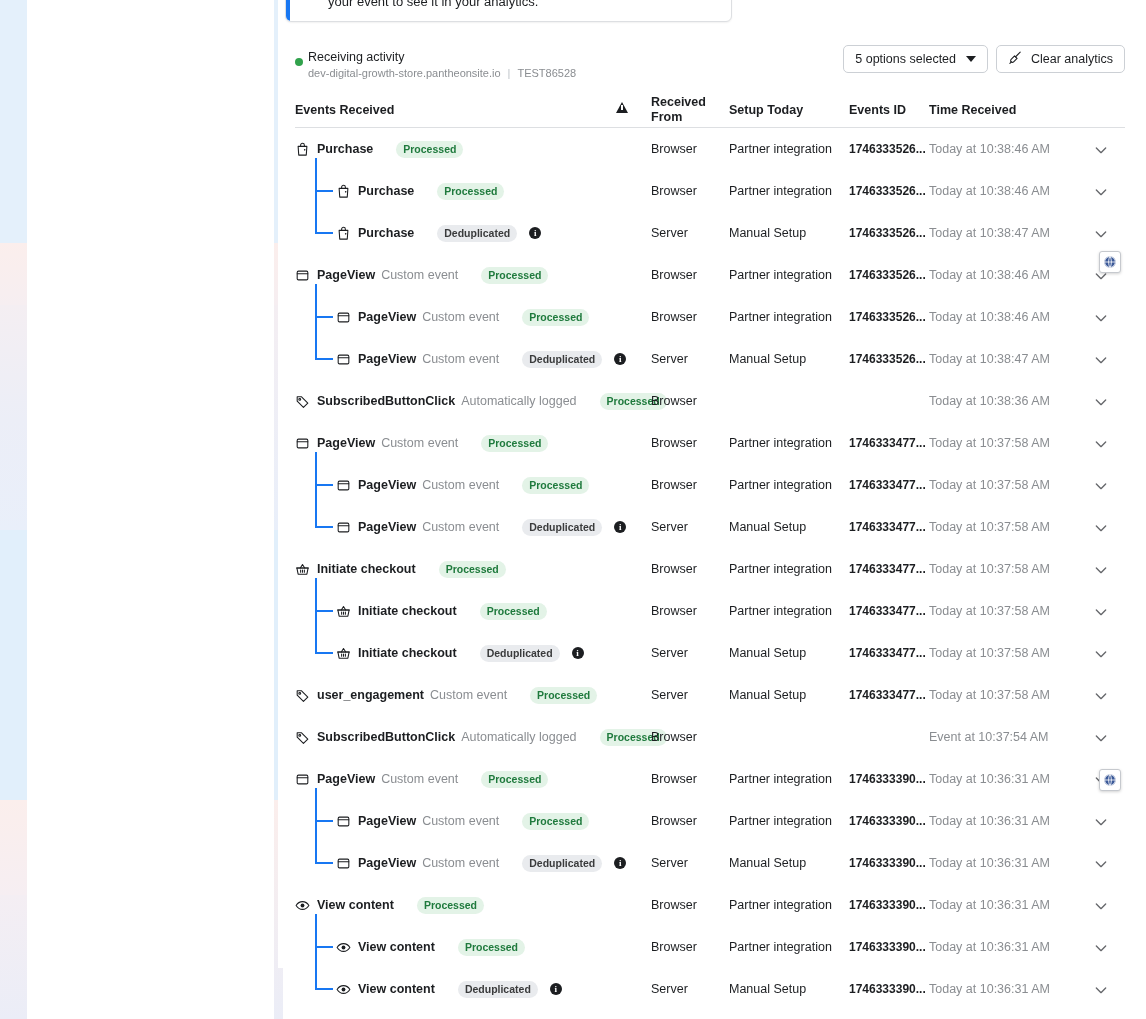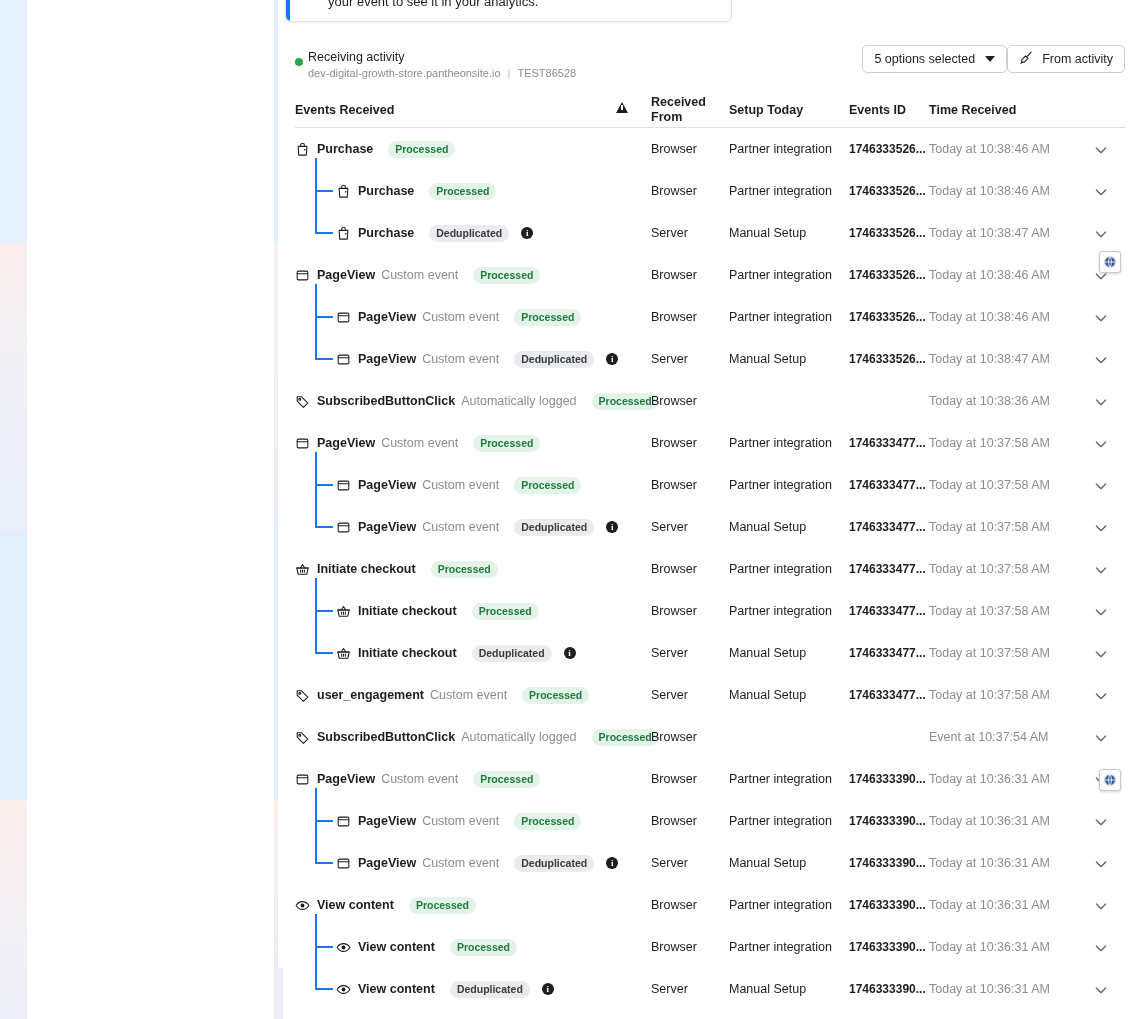--- a/index.html
+++ b/index.html
@@ -99,20 +99,21 @@
     color: #8a8d91;
     white-space: nowrap;
   }
   .activity-sub .divider-pipe { padding: 0 7px; color: #bec3c9; }
   .activity-sub .test-id { color: #8a8d91; }
 
   .head-actions {
     position: absolute;
     right: 0; top: 0;
     display: flex;
+    gap: 8px;
     align-items: center;
   }
   .btn {
     display: inline-flex;
     align-items: center;
     gap: 8px;
     height: 28px;
     padding: 0 11px;
     border: 1px solid #ccd0d5;
     border-radius: 5px;
@@ -229,21 +230,21 @@
   }
   .badge {
     display: inline-flex;
     align-items: center;
     height: 17px;
     padding: 0 7px;
     border-radius: 9px;
     font-size: 10.5px;
     font-weight: 700;
     white-space: nowrap;
-    margin-left: 8px;
+    margin-left: 16px;
   }
   .badge.processed { background: #e3f3e7; color: #1f7a3d; }
   .badge.deduplicated { background: #e9ebee; color: #3a3b3c; }
   .info-dot {
     display: inline-flex;
     align-items: center;
     justify-content: center;
     width: 12px; height: 12px;
     border-radius: 50%;
     background: #1c1e21;
@@ -330,21 +331,21 @@
           <span class="caret-down"></span>
         </button>
         <button class="btn">
           <span>
             <svg width="15" height="15" viewBox="0 0 24 24" fill="none" stroke="#1c1e21" stroke-width="1.7" stroke-linecap="round" stroke-linejoin="round">
               <path d="M19.5 3.5 L12 11"></path>
               <path d="M10.5 9.5 L5 15 c-1 1 -1 3 0 4 l0 0 c1 1 3 1 4 0 L14.5 13.5 Z"></path>
               <path d="M5.5 19 L3 21.5"></path>
             </svg>
           </span>
-          <span>From activity</span>
+          <span>Clear analytics</span>
         </button>
       </div>
     </div>
 
     <div class="tbl">
       <div class="tbl-head">
         <div class="th th-events">Events Received</div>
         <div class="th th-warn"><span class="warn-tri"></span></div>
         <div class="th th-received two-line">Received<br>From</div>
         <div class="th th-setup">Setup Today</div>

